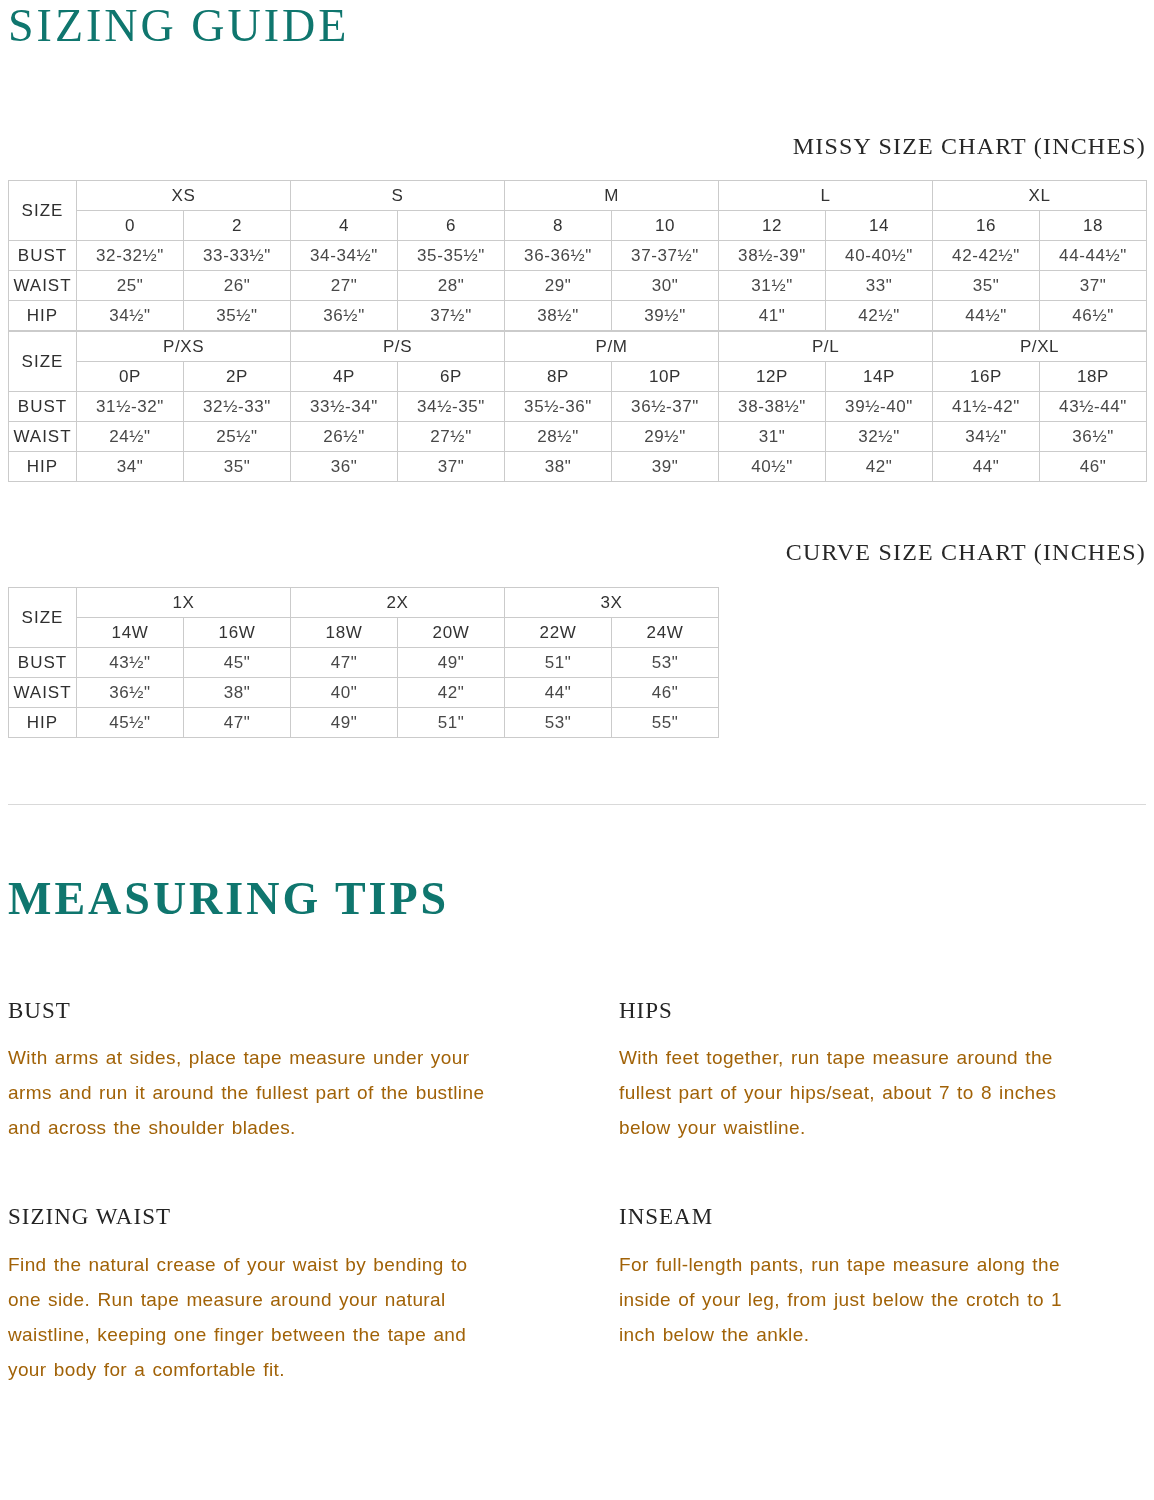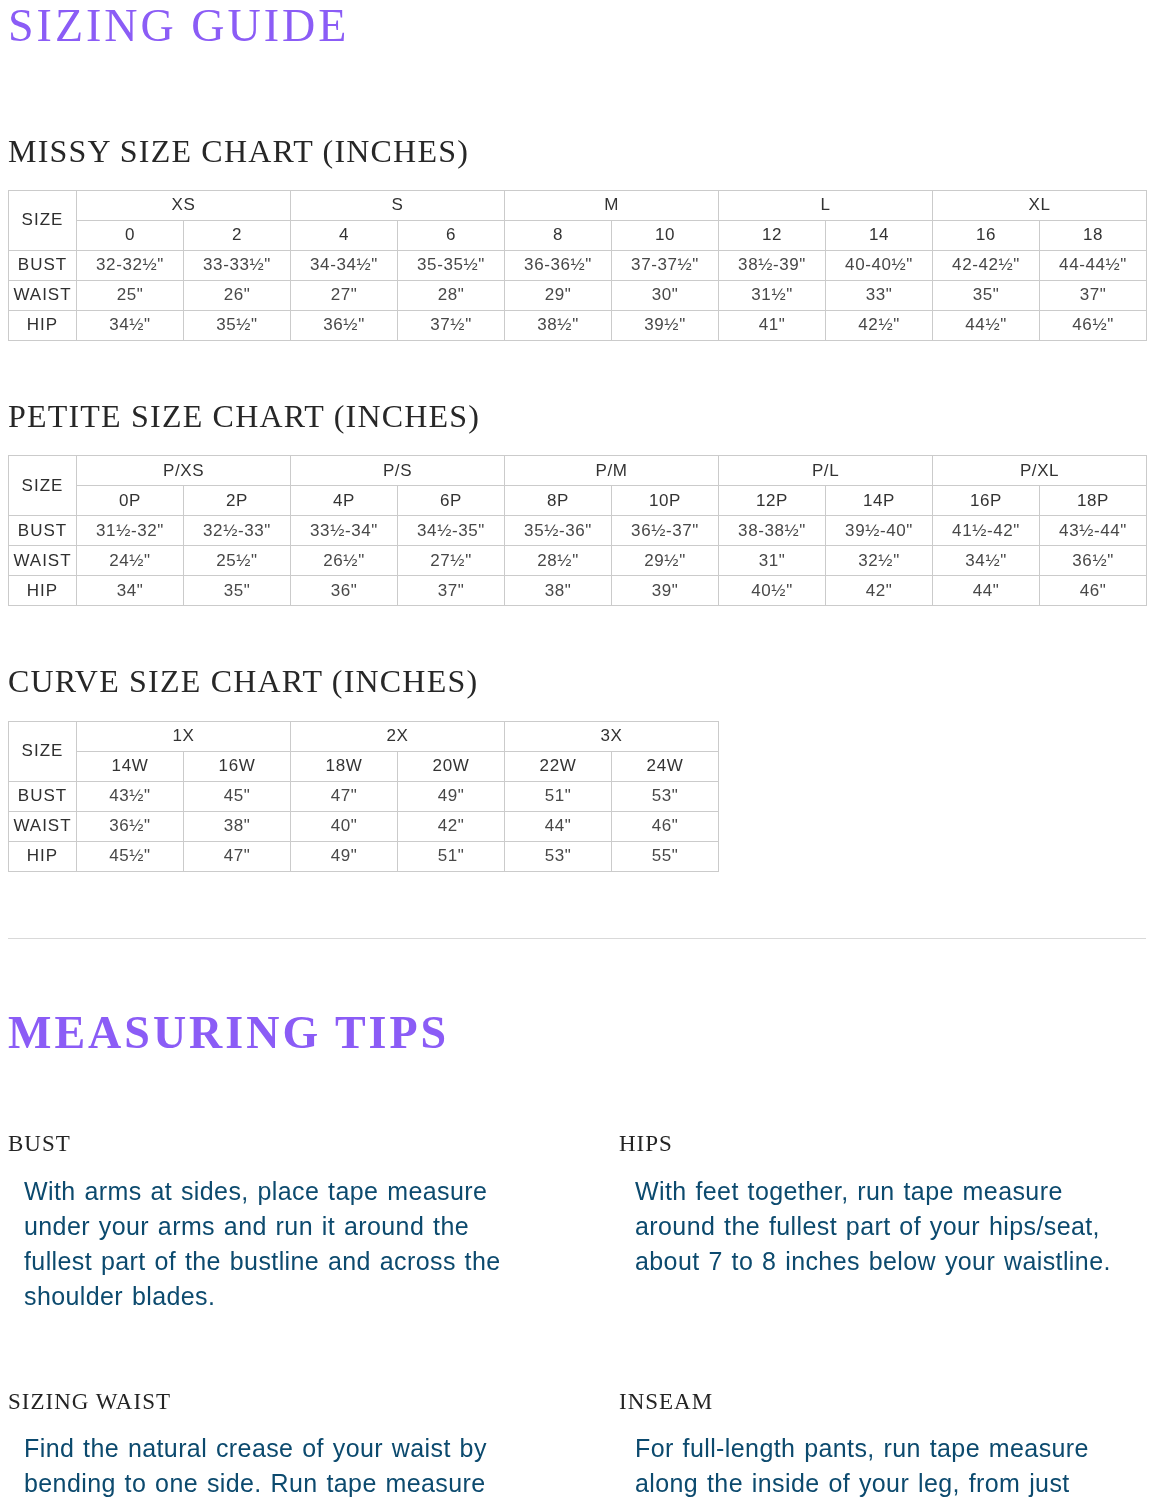--- a/index.html
+++ b/index.html
@@ -12,34 +12,35 @@
   }
   .page { padding: 0 8px 30px 8px; }
 
   
   .big-title {
     font-family: "Liberation Serif", serif;
     font-weight: 400;
     font-size: 46px;
     line-height: 1.12;
     letter-spacing: 3px;
-    color: #8b5cf6;
+    color: #0f766e;
     margin: 0;
   }
   .tips-title { margin-top: 68px; font-weight: bold; }
 
   
   .chart-heading {
     font-family: "Liberation Serif", serif;
     font-weight: 400;
-    font-size: 32px;
+    font-size: 24px;
     line-height: 1.2;
     letter-spacing: 1.2px;
     color: #272727;
     margin: 56px 0 20px 0;
+    text-align: right;
   }
   .chart-block:first-child .chart-heading { margin-top: 80px; }
 
   
   .chart-table {
     border-collapse: collapse;
     table-layout: fixed;
     border-radius: 20px;
   }
   .chart-table th, .chart-table td {
@@ -82,27 +83,27 @@
   .tip-heading {
     font-family: "Liberation Serif", serif;
     font-weight: 400;
     font-size: 23px;
     line-height: 1.2;
     letter-spacing: 1px;
     color: #242424;
     margin: 0 0 16px 0;
   }
   .tip-text {
-    margin: 16px;
+    margin: 0;
     max-width: 478px;
-    font-size: 25px;
+    font-size: 19px;
     line-height: 35px;
     letter-spacing: 0.4px;
     word-spacing: 1.5px;
-    color: #0c4a6e;
+    color: #a16207;
   }
 </style>
 </head>
 <body>
 
 <div class="page">
   <h1 class="big-title">SIZING GUIDE</h1>
 
   <section id="charts">
       <div class="chart-block">
@@ -180,21 +181,20 @@
               <td class="value-cell">39½"</td>
               <td class="value-cell">41"</td>
               <td class="value-cell">42½"</td>
               <td class="value-cell">44½"</td>
               <td class="value-cell">46½"</td>
             </tr>
           </tbody>
         </table>
       </div>
       <div class="chart-block">
-        <h3 class="chart-heading">PETITE SIZE CHART (INCHES)</h3>
         <table class="chart-table" style="width: 1138px;">
           <colgroup>
             <col style="width: 68px;">
             <col style="width: 107px;">
             <col style="width: 107px;">
             <col style="width: 107px;">
             <col style="width: 107px;">
             <col style="width: 107px;">
             <col style="width: 107px;">
             <col style="width: 107px;">

